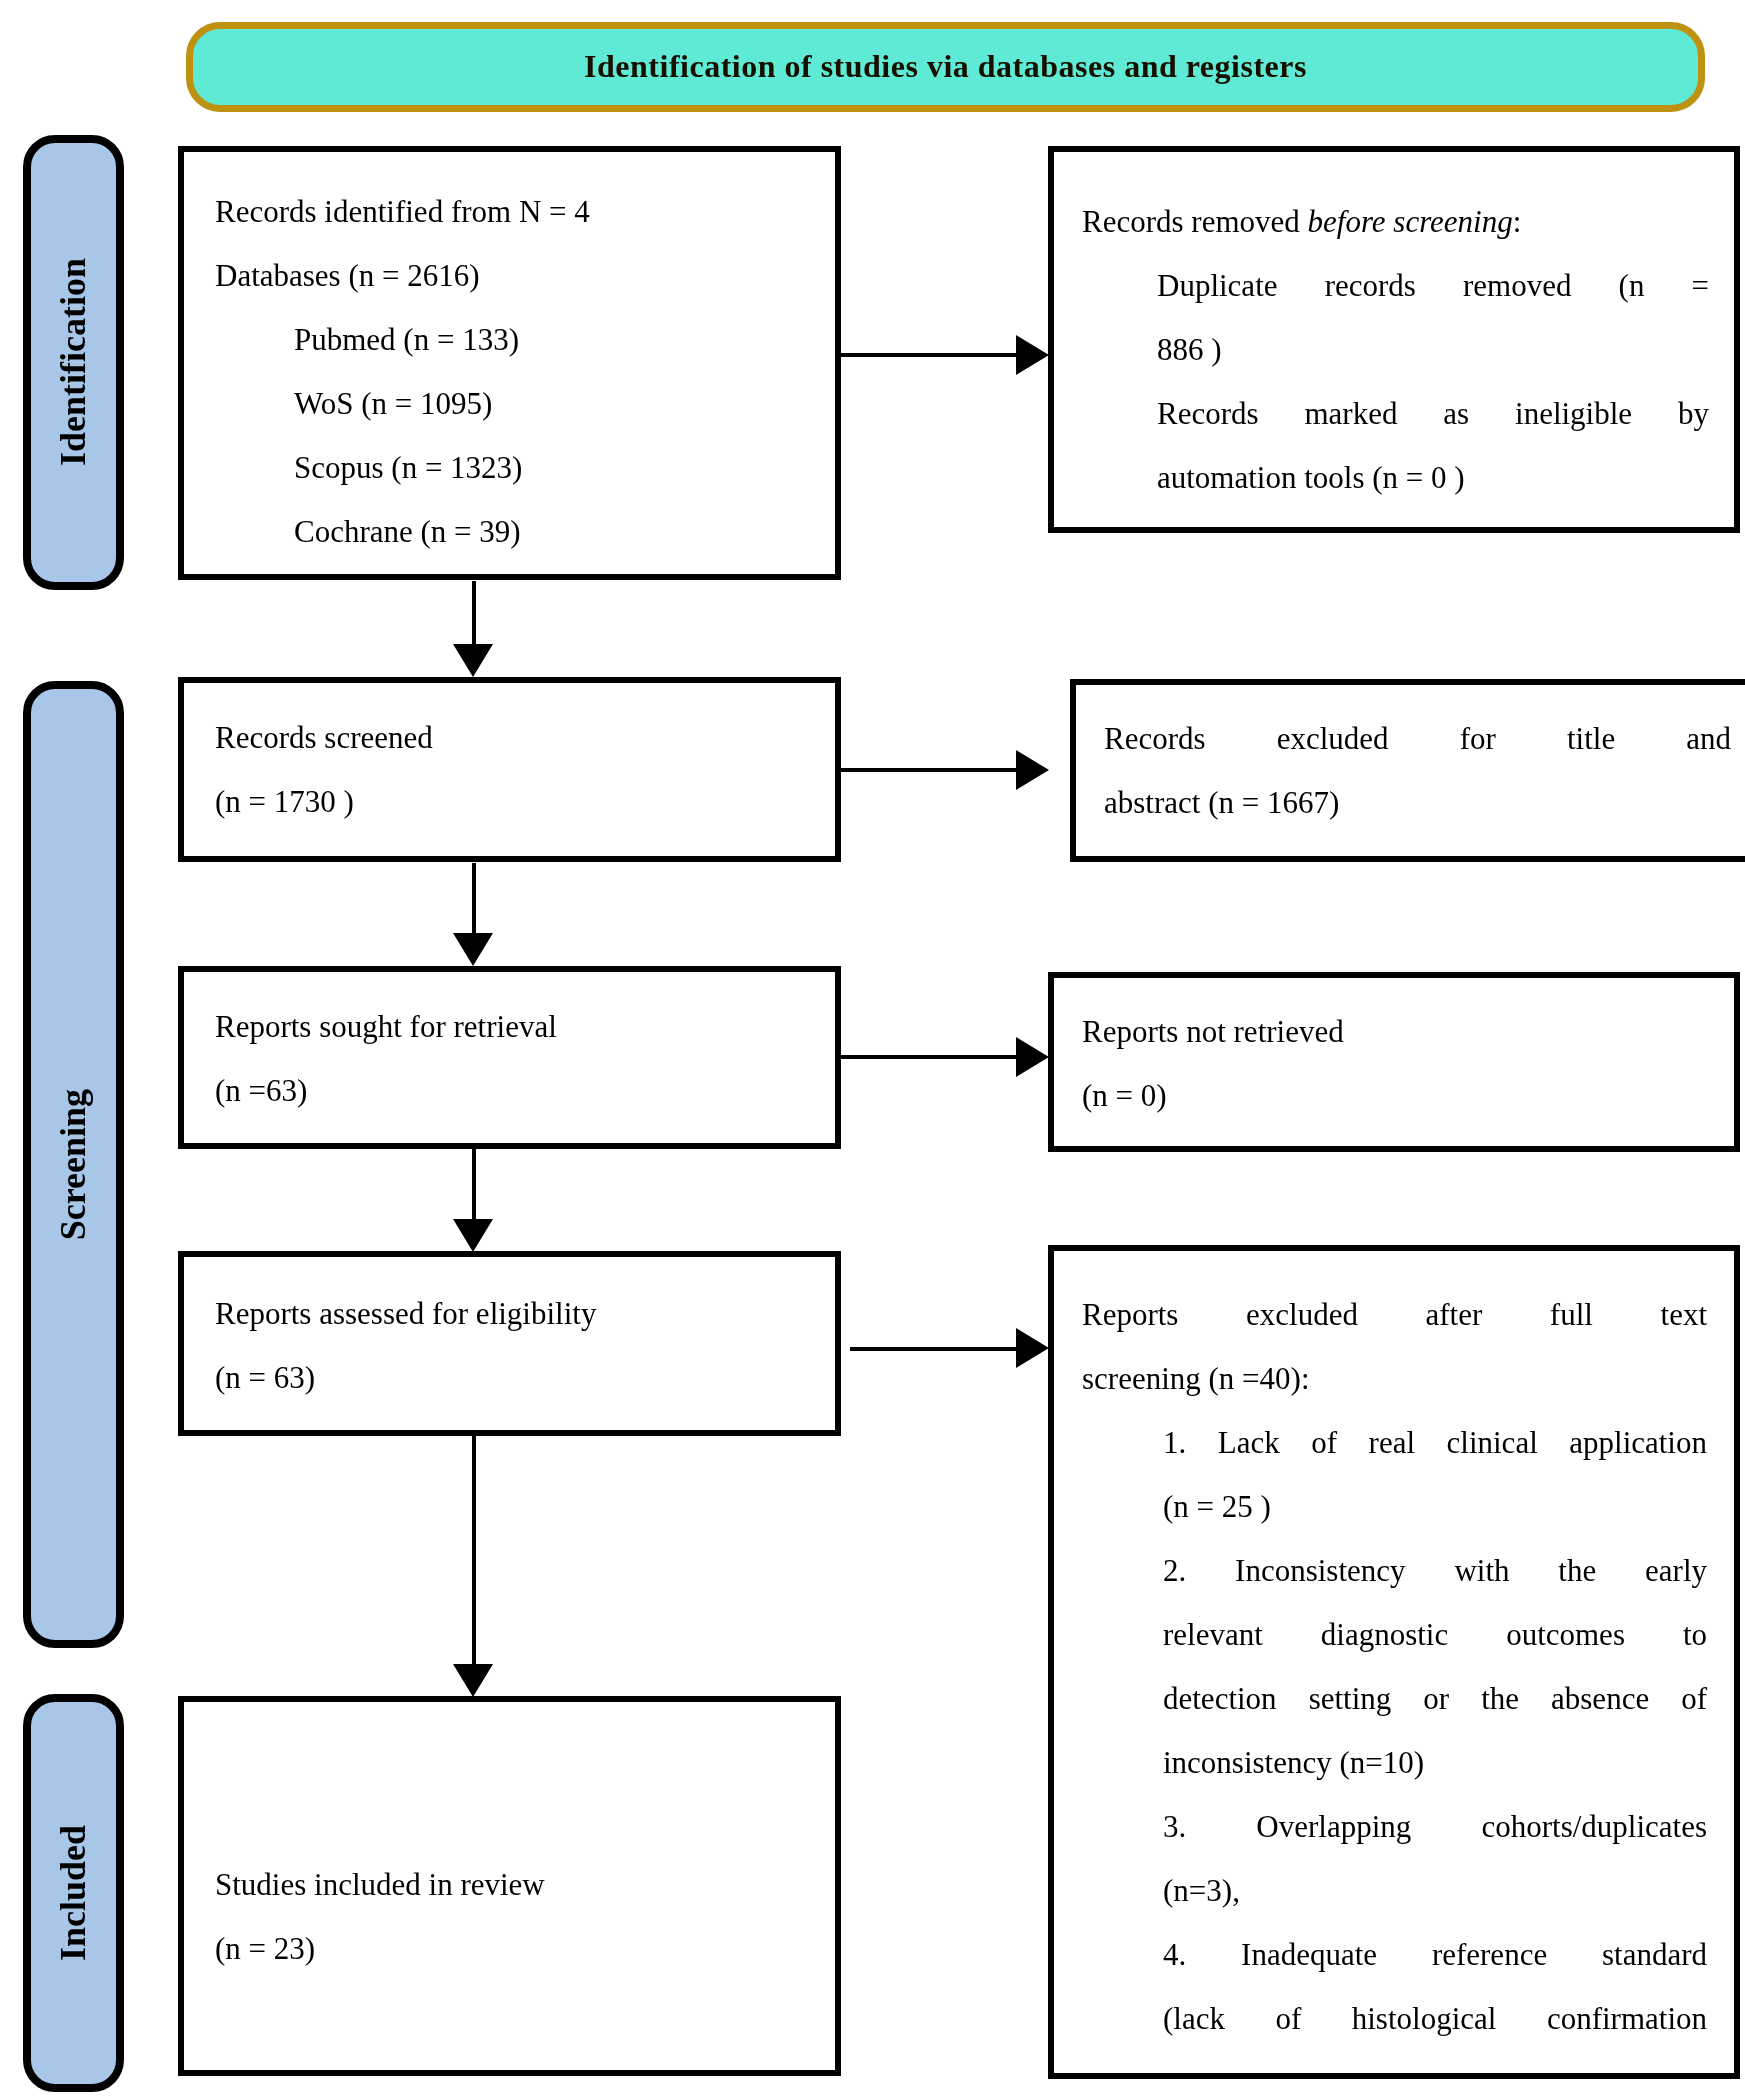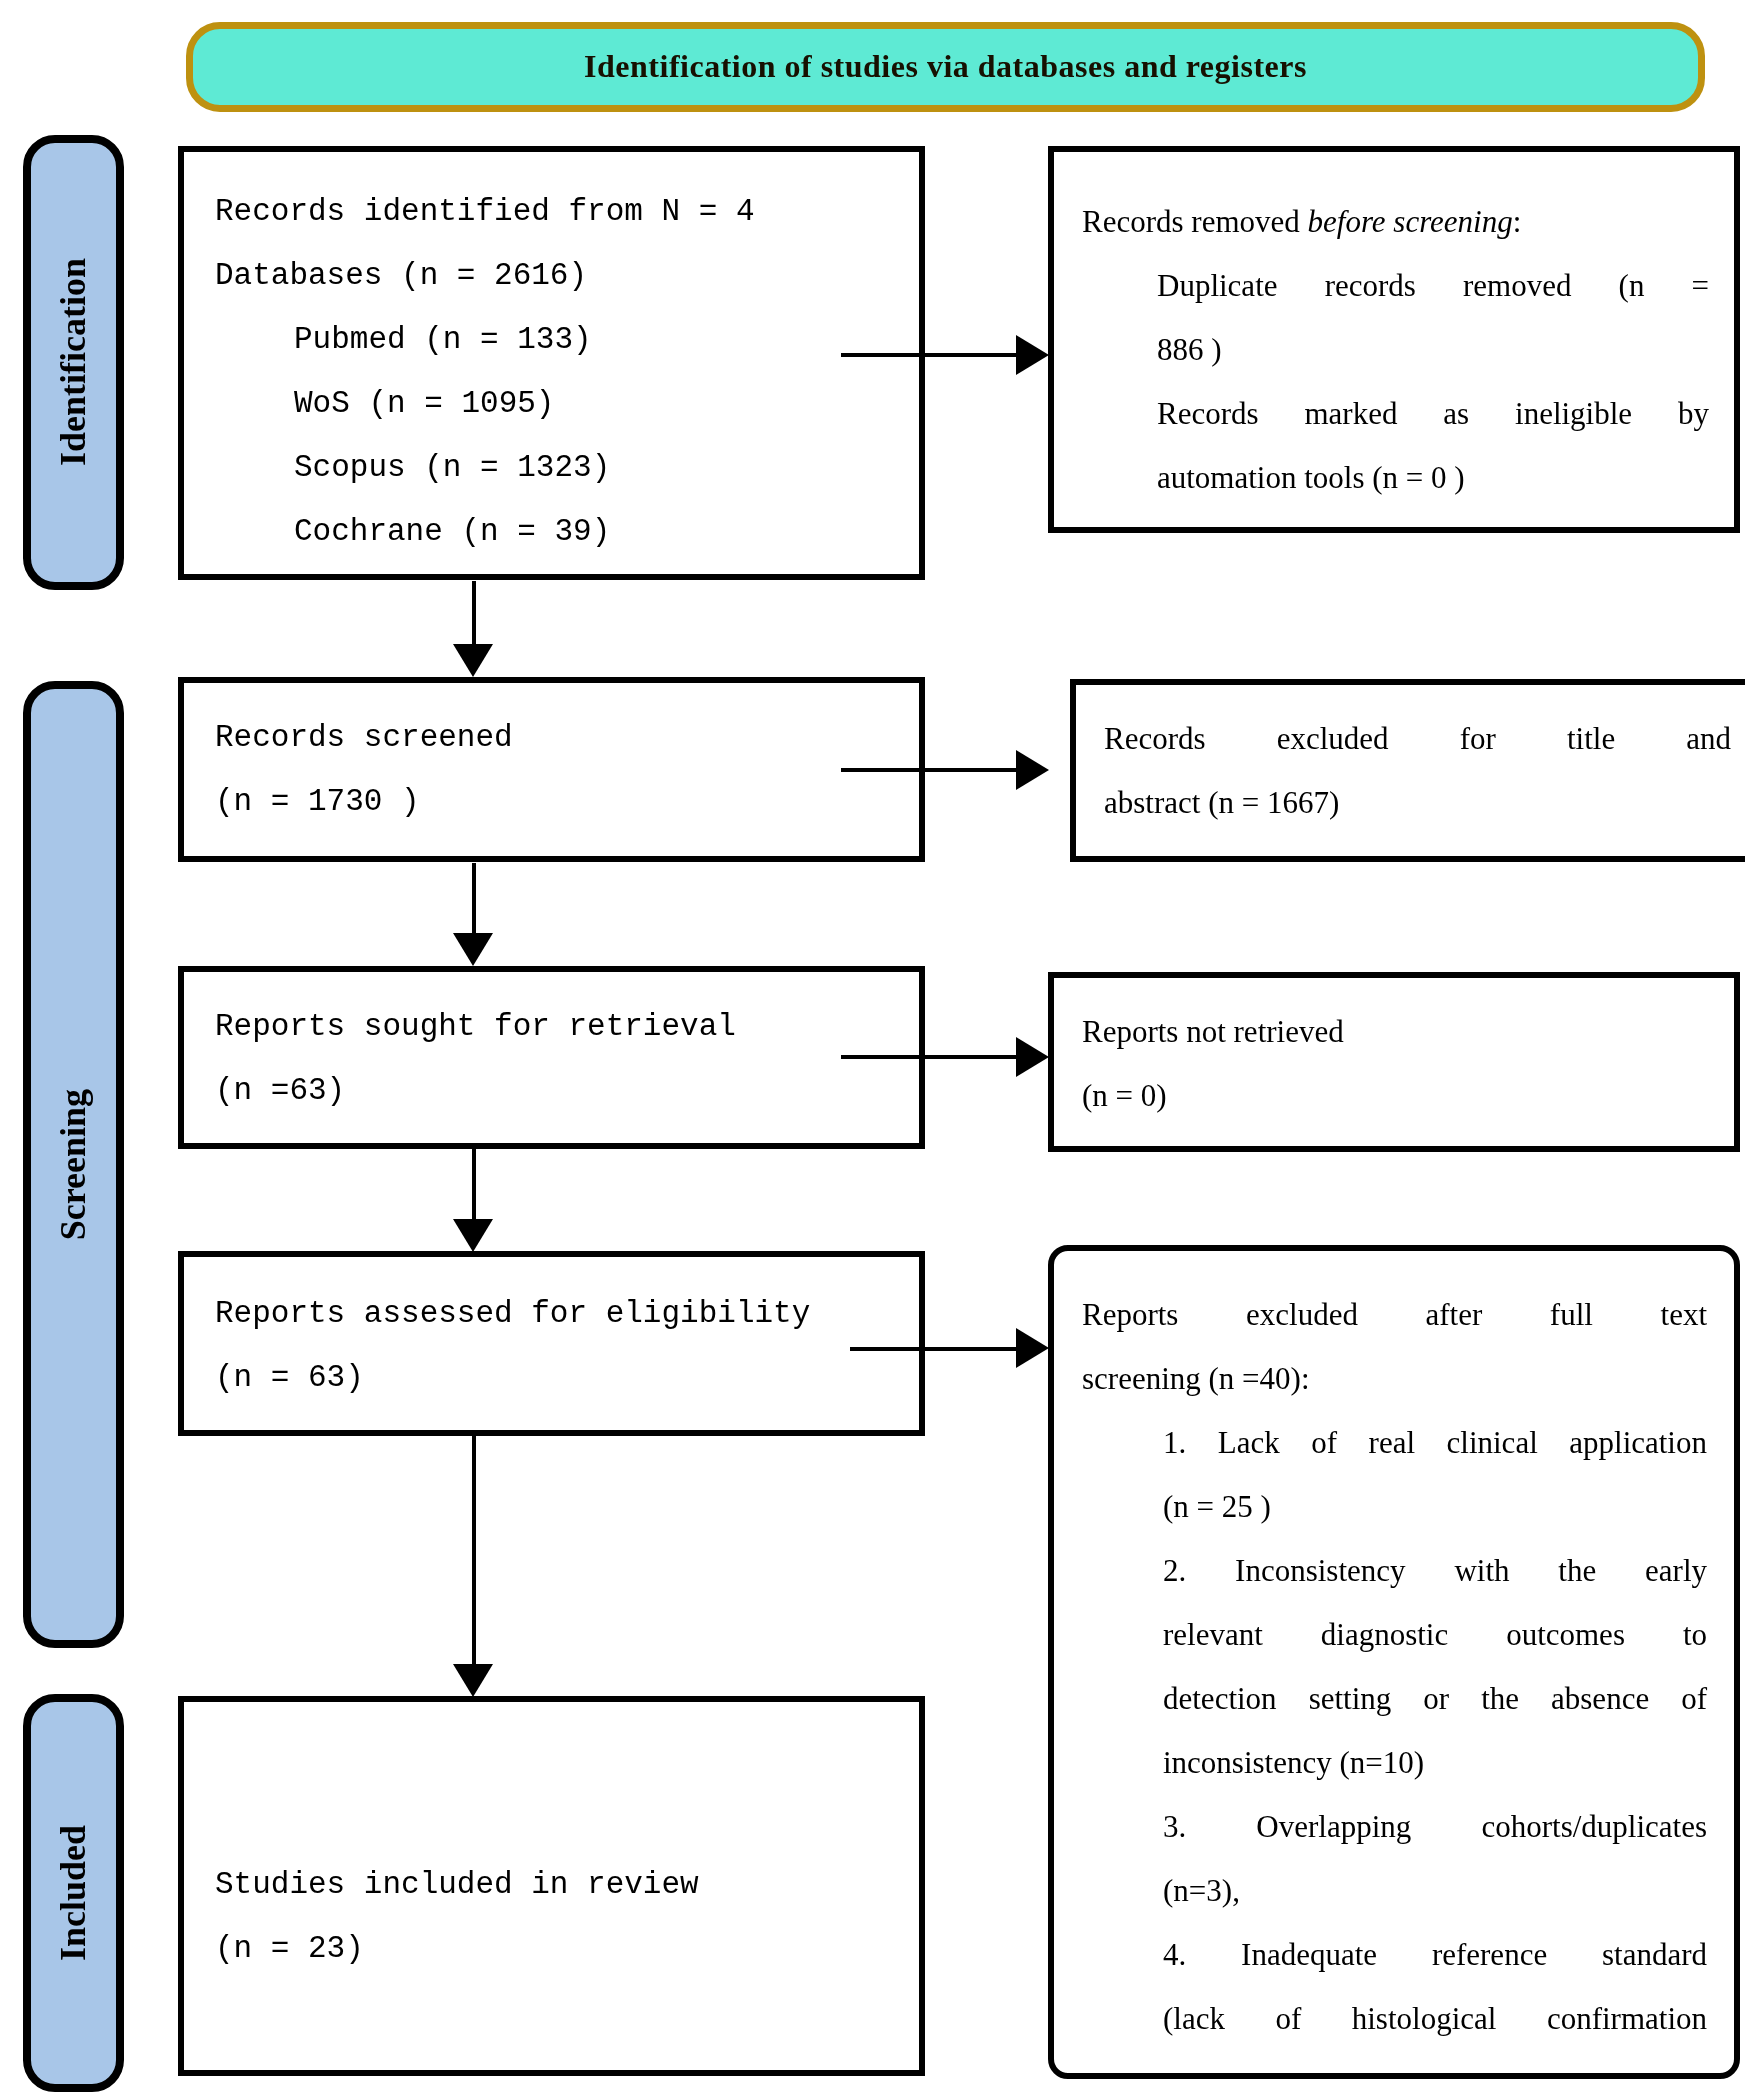--- a/index.html
+++ b/index.html
@@ -55,33 +55,33 @@
 
   
   .box {
     position: absolute;
     background: #ffffff;
     border: 6px solid #000;
     box-sizing: border-box;
     font-size: 31px;
     line-height: 64px;
   }
-  .col-left  { left: 178px;  width: 747px; font-family: Liberation Mono, monospace; }
+  .col-left  { left: 178px;  width: 663px; }
   .col-right { left: 1048px; width: 692px; }
 
   #box-identified    { top: 146px;  height: 434px;  padding: 28px 21.5px 0 31px; }
   #box-screened      { top: 677px; height: 185px;  padding: 22.6px 21.5px 0 31px; }
   #box-sought        { top: 966px; height: 183px;  padding: 22.6px 21.5px 0 31px; }
   #box-assessed      { top: 1251px; height: 185px;  padding: 25px 21.5px 0 31px; }
   #box-included      { top: 1696px; height: 380px;  padding: 151px 21.5px 0 31px; }
 
   #box-removed       { top: 146px;  height: 387px;  padding: 38px 25px 0 28px; }
   #box-excluded-ta   { top: 679px; height: 183px;  padding: 22px 25px 0 28px; margin-left: 22px; }
   #box-not-retrieved { top: 972px; height: 180px;  padding: 21.5px 25px 0 28px; }
-  #box-excluded-ft   { top: 1245px; height: 834px; padding: 32px 27px 0 28px; border-radius: 20px; }
+  #box-excluded-ft   { top: 1245px; height: 834px; padding: 32px 27px 0 28px; }
 
   .indent-db { margin-left: 79px; }  
   .indent-r  { margin-left: 75px; }  
   .indent-ft { margin-left: 81px; }  
 
   
   .jl { text-align: justify; text-align-last: justify; }
   .em { font-style: italic; margin-top: 30px; }
 
   

